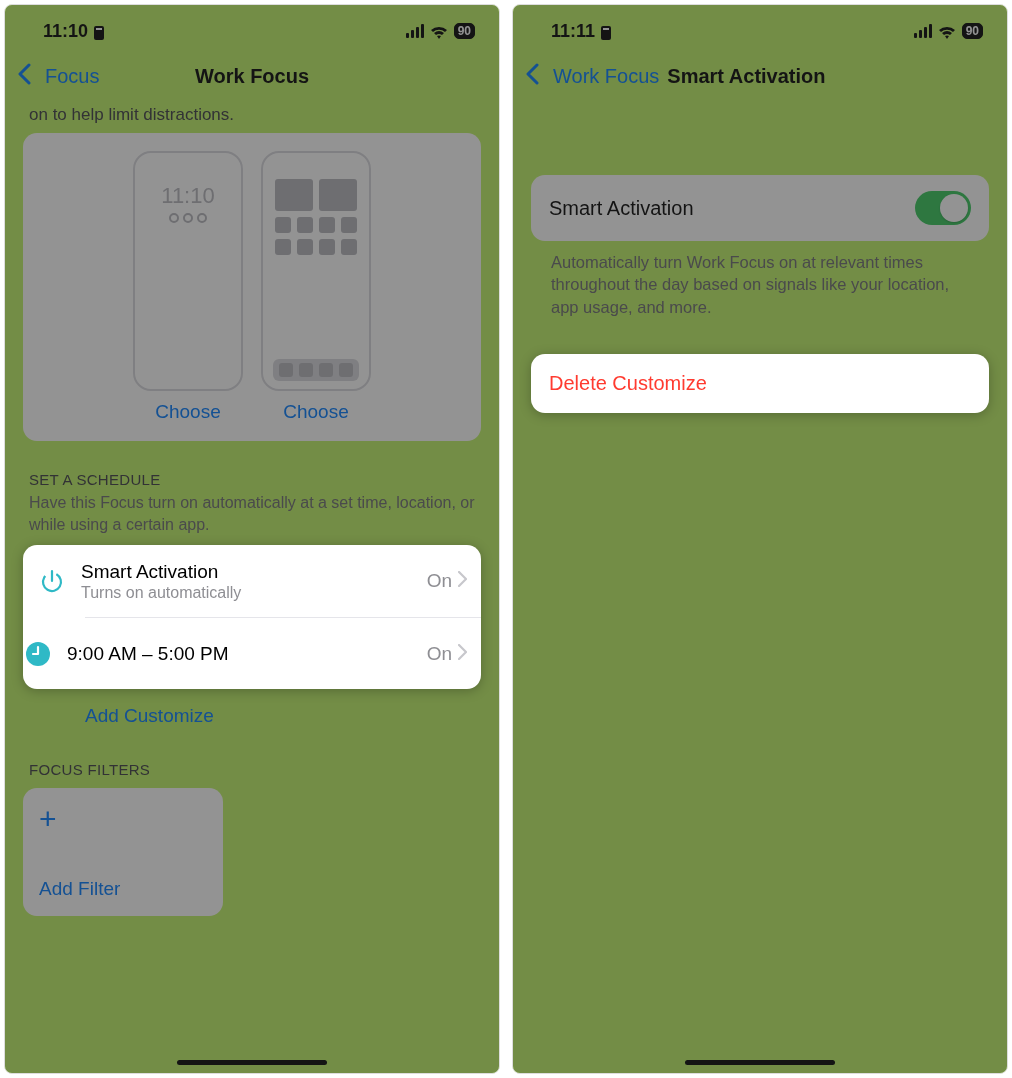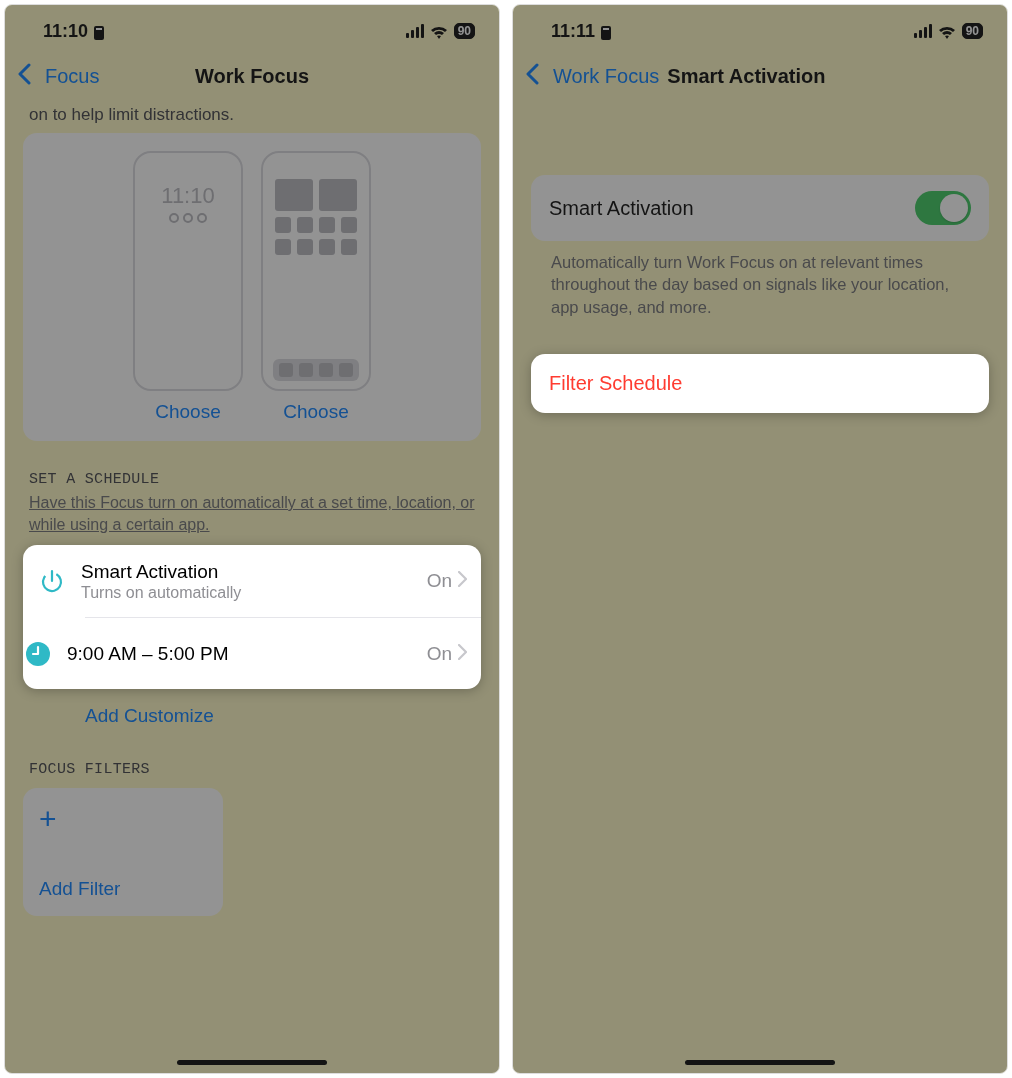--- a/index.html
+++ b/index.html
@@ -7,21 +7,21 @@
     font-family: -apple-system, BlinkMacSystemFont, "Segoe UI", Helvetica, Arial, sans-serif;
     background: #fff;
     width: 1012px;
     height: 1078px;
     display: flex;
     gap: 12px;
     padding: 4px;
   }
   .phone {
     flex: 1;
-    background: #fef9c3;
+    background: #bef264;
     border-radius: 8px;
     position: relative;
     overflow: hidden;
     border: 1px solid #ddd;
   }
   .dim-overlay {
     position: absolute;
     inset: 0;
     background: rgba(40,40,40,0.5);
     z-index: 50;
@@ -98,22 +98,22 @@
   .mock-home-grid .big { width: 38px; height: 32px; grid-column: span 2; }
   .mock-dock { position: absolute; bottom: 8px; display: flex; gap: 6px; background: #d7d7dc; padding: 4px 6px; border-radius: 6px; }
   .mock-dock span { width: 14px; height: 14px; background: #b4b4bb; border-radius: 3px; display: inline-block; }
   .choose-link { color: #007aff; font-size: 19px; }
 
   .section-header {
     font-size: 15px;
     color: #3c3c43;
     padding: 30px 6px 4px 6px;
   }
-  .section-header .title { text-transform: uppercase; letter-spacing: 0.3px; font-size: 15px; font-family: Liberation Mono, monospace; }
-  .section-desc { font-size: 16px; color: #6c6c70; padding: 0 6px 10px 6px; line-height: 1.35; text-decoration: underline; }
+  .section-header .title { text-transform: uppercase; letter-spacing: 0.3px; font-size: 15px; }
+  .section-desc { font-size: 16px; color: #6c6c70; padding: 0 6px 10px 6px; line-height: 1.35; }
 
   .list-card {
     background: #fff;
     border-radius: 14px;
     overflow: hidden;
   }
   .cutout {
     position: relative;
     z-index: 100;
     box-shadow: 0 2px 12px rgba(0,0,0,0.25);
@@ -413,18 +413,18 @@
   <div class="content">
     <div class="b-card">
       <div class="b-row">
         <span>Smart Activation</span>
         <div class="toggle"></div>
       </div>
     </div>
     <div class="b-desc">Automatically turn Work Focus on at relevant times throughout the day based on signals like your location, app usage, and more.</div>
 
     <div class="delete-card cutout">
-      <div class="delete-label">Filter Schedule</div>
+      <div class="delete-label">Delete Customize</div>
     </div>
   </div>
 
   <div class="home-indicator"></div>
 </div>
 
 </body></html>

